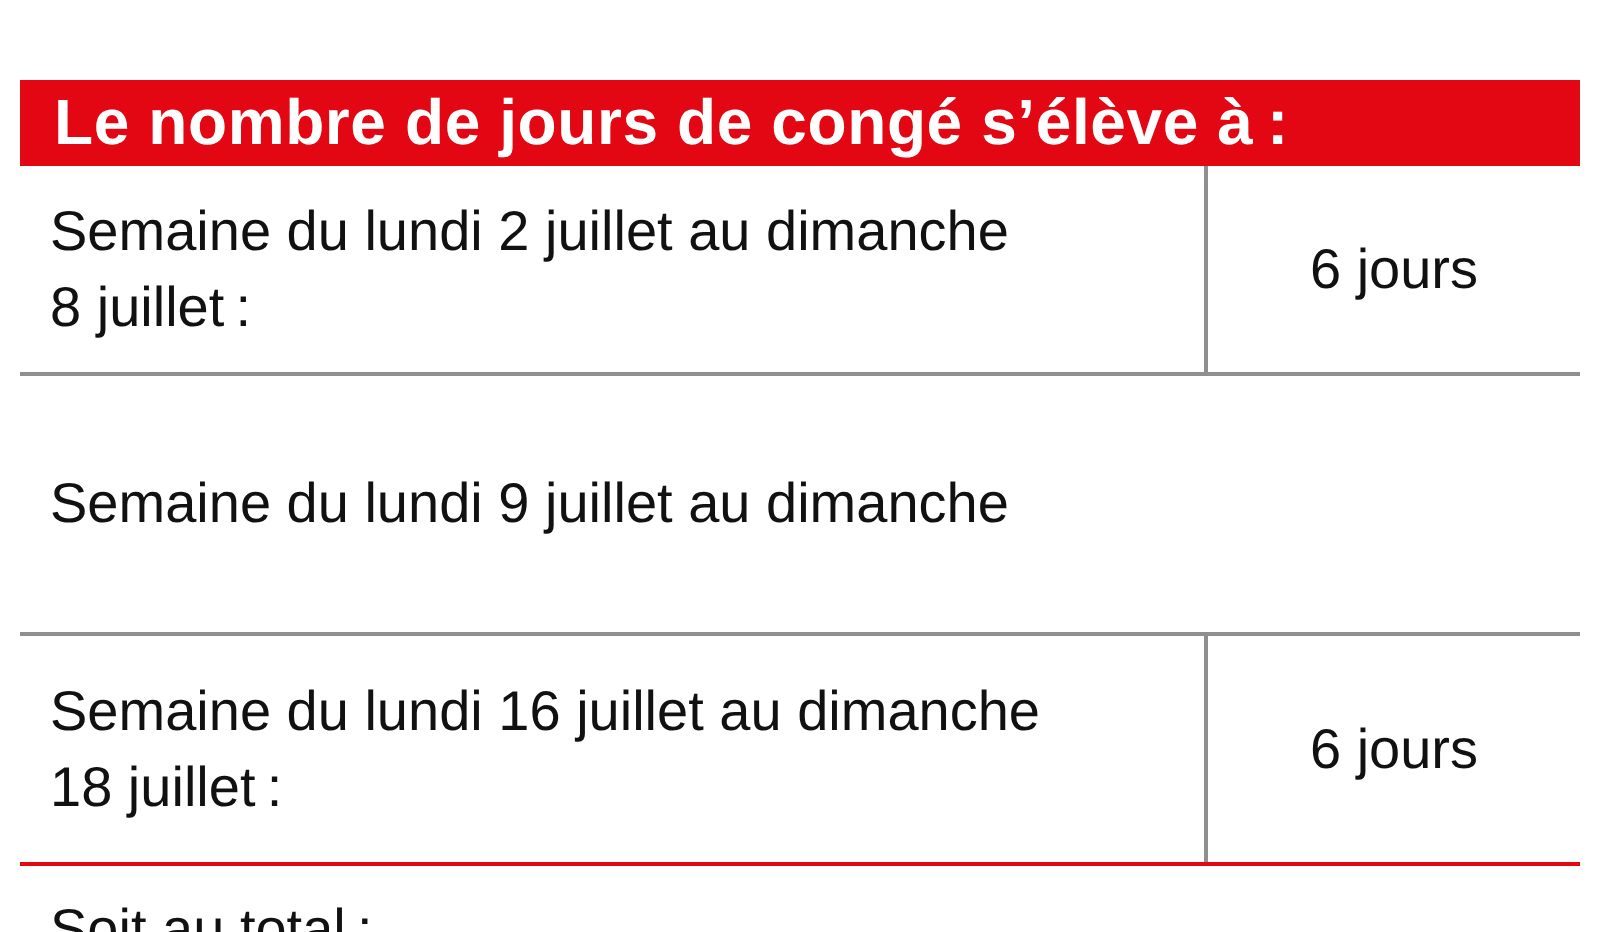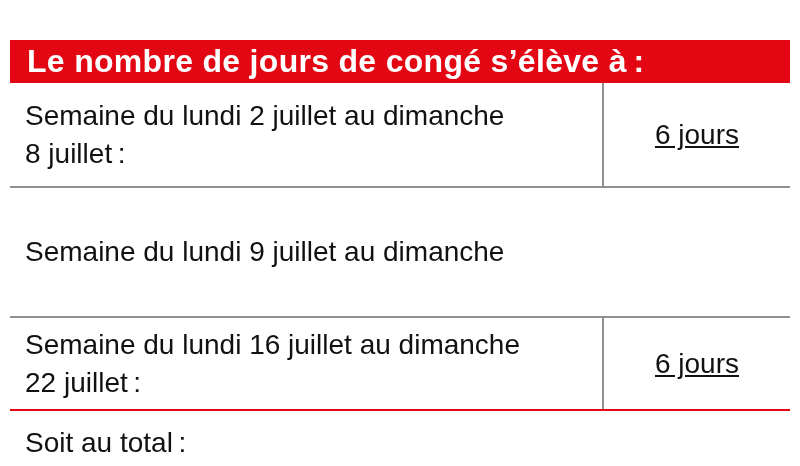--- a/index.html
+++ b/index.html
@@ -42,21 +42,21 @@
     font-size: 32px;
     letter-spacing: 0.3px;
     white-space: nowrap;
   }
   .row {
     display: flex;
     width: 100%;
   }
   .row.r1 { height: 105px; border-bottom: 2px solid var(--divider-gray); }
   .row.r2 { height: 130px; border-bottom: 2px solid var(--divider-gray); }
-  .row.r3 { height: 93px; border-bottom: 2px solid var(--accent-red); }
+  .row.r3 { height: 115px; border-bottom: 2px solid var(--accent-red); }
   .row.total { height: 66px; border-bottom: 2px solid var(--accent-red); }
   .cell-label {
     flex: 1 1 auto;
     min-width: 0;
     display: flex;
     flex-direction: column;
     justify-content: center;
     padding-left: 15px;
     padding-right: 4px;
   }
@@ -66,21 +66,20 @@
     white-space: nowrap;
   }
   .cell-value {
     flex: 0 0 188px;
     border-left: 2px solid var(--divider-gray);
     display: flex;
     align-items: center;
     justify-content: center;
     font-size: 28px;
     white-space: nowrap;
-    text-decoration: underline;
   }
 </style>
 </head>
 <body>
 
 <div class="sheet">
   <div class="conge-table">
 
     <div class="header-bar">
       <span class="title">Le nombre de jours de congé s’élève à :</span>
@@ -96,21 +95,21 @@
 
     <div class="row r2">
       <div class="cell-label">
         <div class="line">Semaine du lundi 9 juillet au dimanche</div>
       </div>
     </div>
 
     <div class="row r3">
       <div class="cell-label">
         <div class="line">Semaine du lundi 16 juillet au dimanche</div>
-        <div class="line">22 juillet :</div>
+        <div class="line">18 juillet :</div>
       </div>
       <div class="cell-value">6 jours</div>
     </div>
 
     <div class="row total">
       <div class="cell-label">
         <div class="line">Soit au total :</div>
       </div>
     </div>
 

